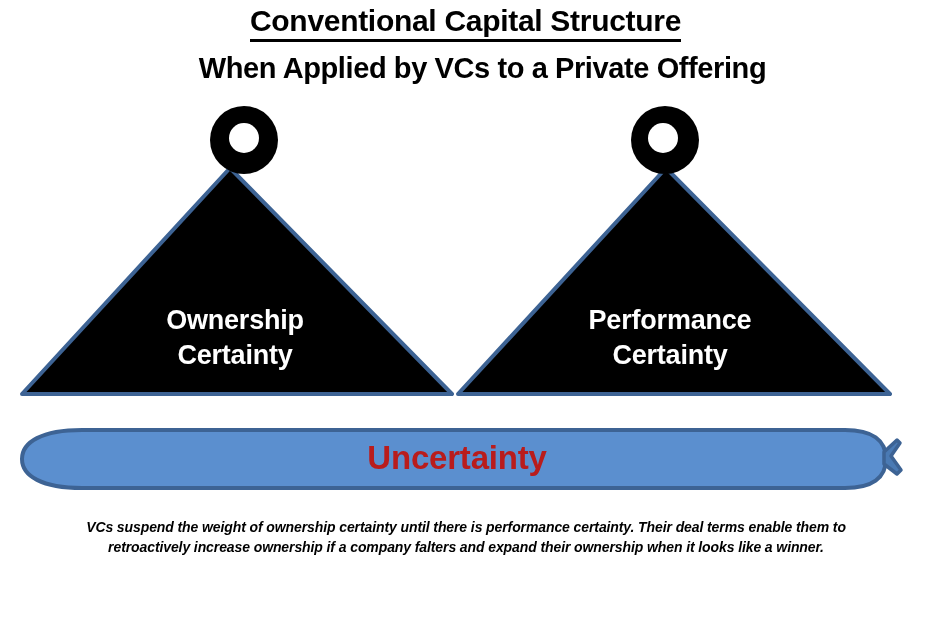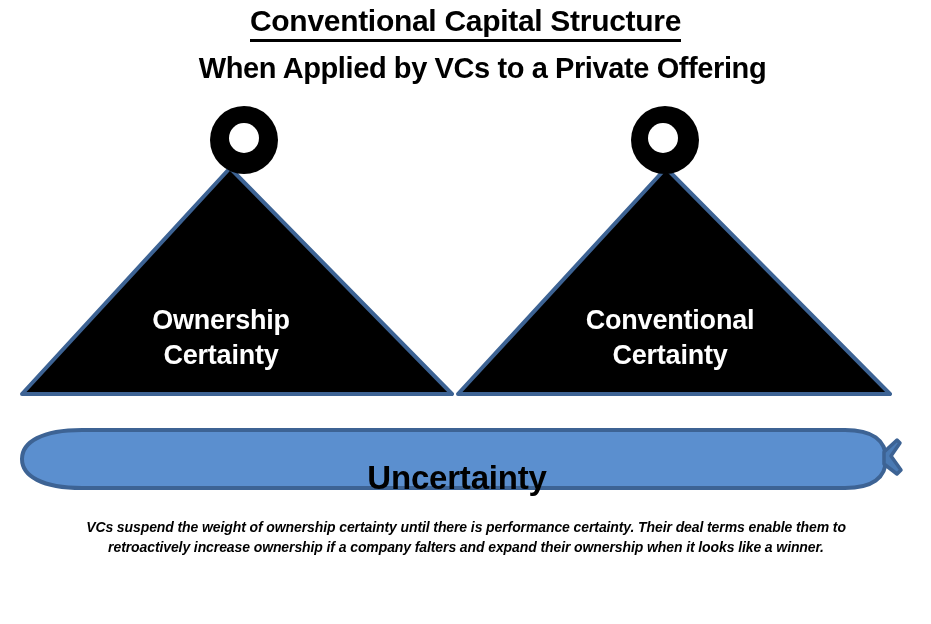--- a/index.html
+++ b/index.html
@@ -69,38 +69,38 @@
     color: #ffffff;
     font-family: "Liberation Sans", sans-serif;
     font-size: 27px;
     font-weight: bold;
     line-height: 1.28;
     letter-spacing: -0.2px;
     pointer-events: none;
     white-space: nowrap;
   }
   #label-ownership {
-    left: 76px;
+    left: 90px;
     top: 303px;
     width: 290px;
   }
   #label-performance {
     left: 525px;
     top: 303px;
     width: 290px;
   }
 
   
   #label-uncertainty {
     position: absolute;
     left: 22px;
-    top: 460px;
+    top: 440px;
     width: 870px;
     text-align: center;
-    color: #000000;
+    color: #b91c1c;
     font-family: "Liberation Sans", sans-serif;
     font-size: 33px;
     font-weight: bold;
     letter-spacing: -0.2px;
     line-height: 1.1;
     pointer-events: none;
     white-space: nowrap;
   }
 
   
@@ -167,21 +167,21 @@
       </g>
     </g>
   </svg>
 
   <div class="tri-label" id="label-ownership">
     <div>Ownership</div>
     <div>Certainty</div>
   </div>
 
   <div class="tri-label" id="label-performance">
-    <div>Conventional</div>
+    <div>Performance</div>
     <div>Certainty</div>
   </div>
 
   <div id="label-uncertainty">Uncertainty</div>
 
   <div id="caption">VCs suspend the weight of ownership certainty until there is performance certainty. Their deal terms enable them to retroactively increase ownership if a company falters and expand their ownership when it looks like a winner.</div>
 
 </div>
 
 </body></html>

